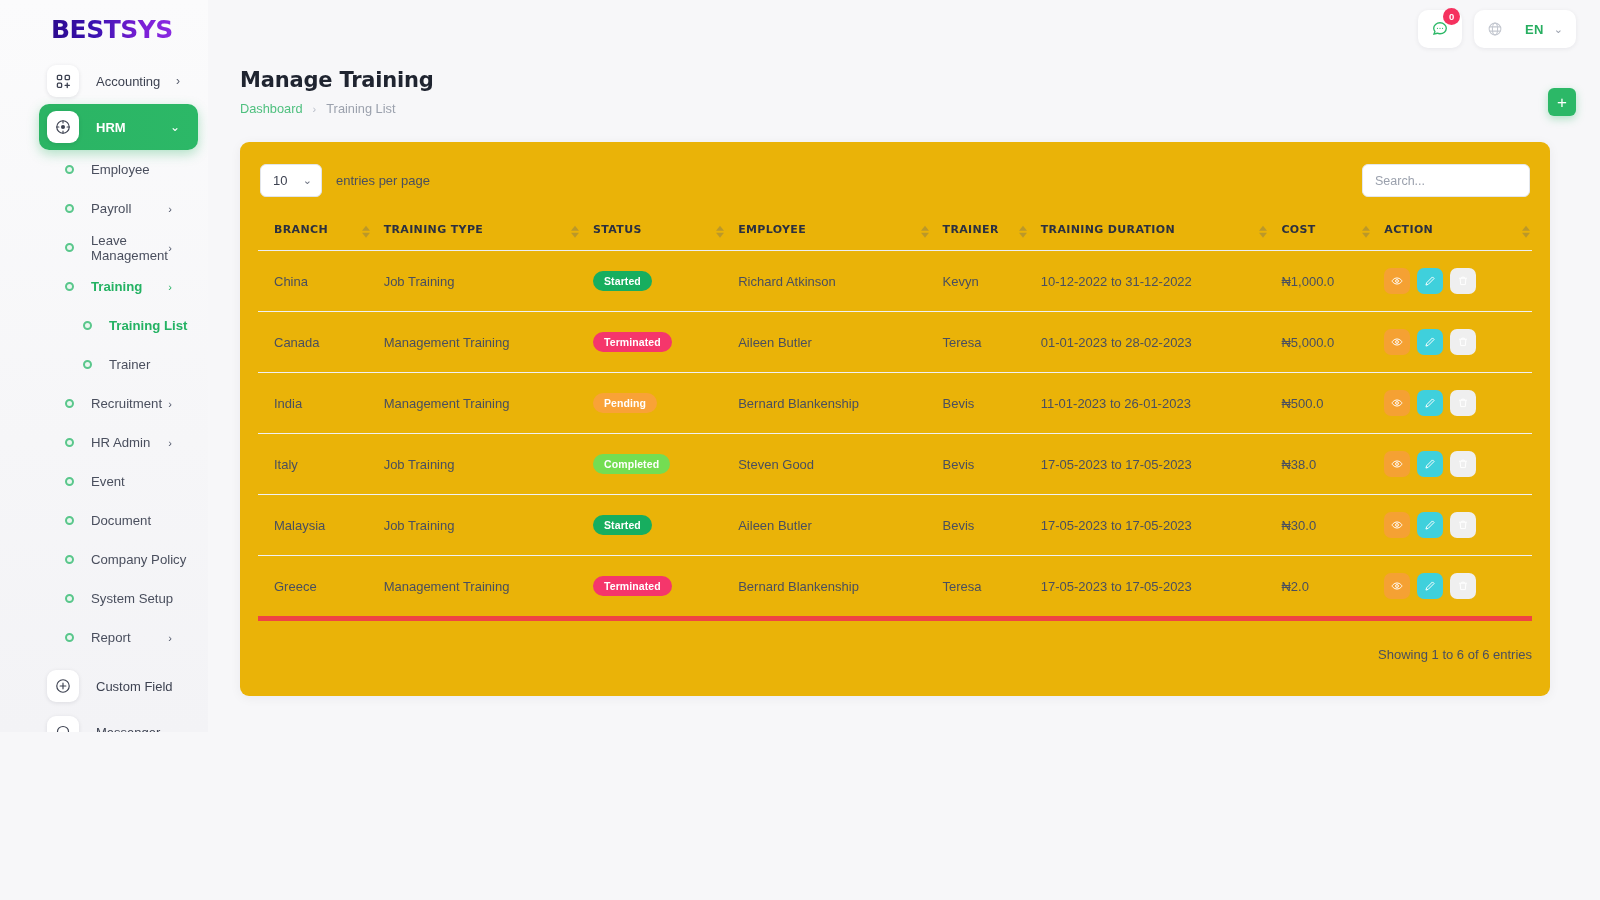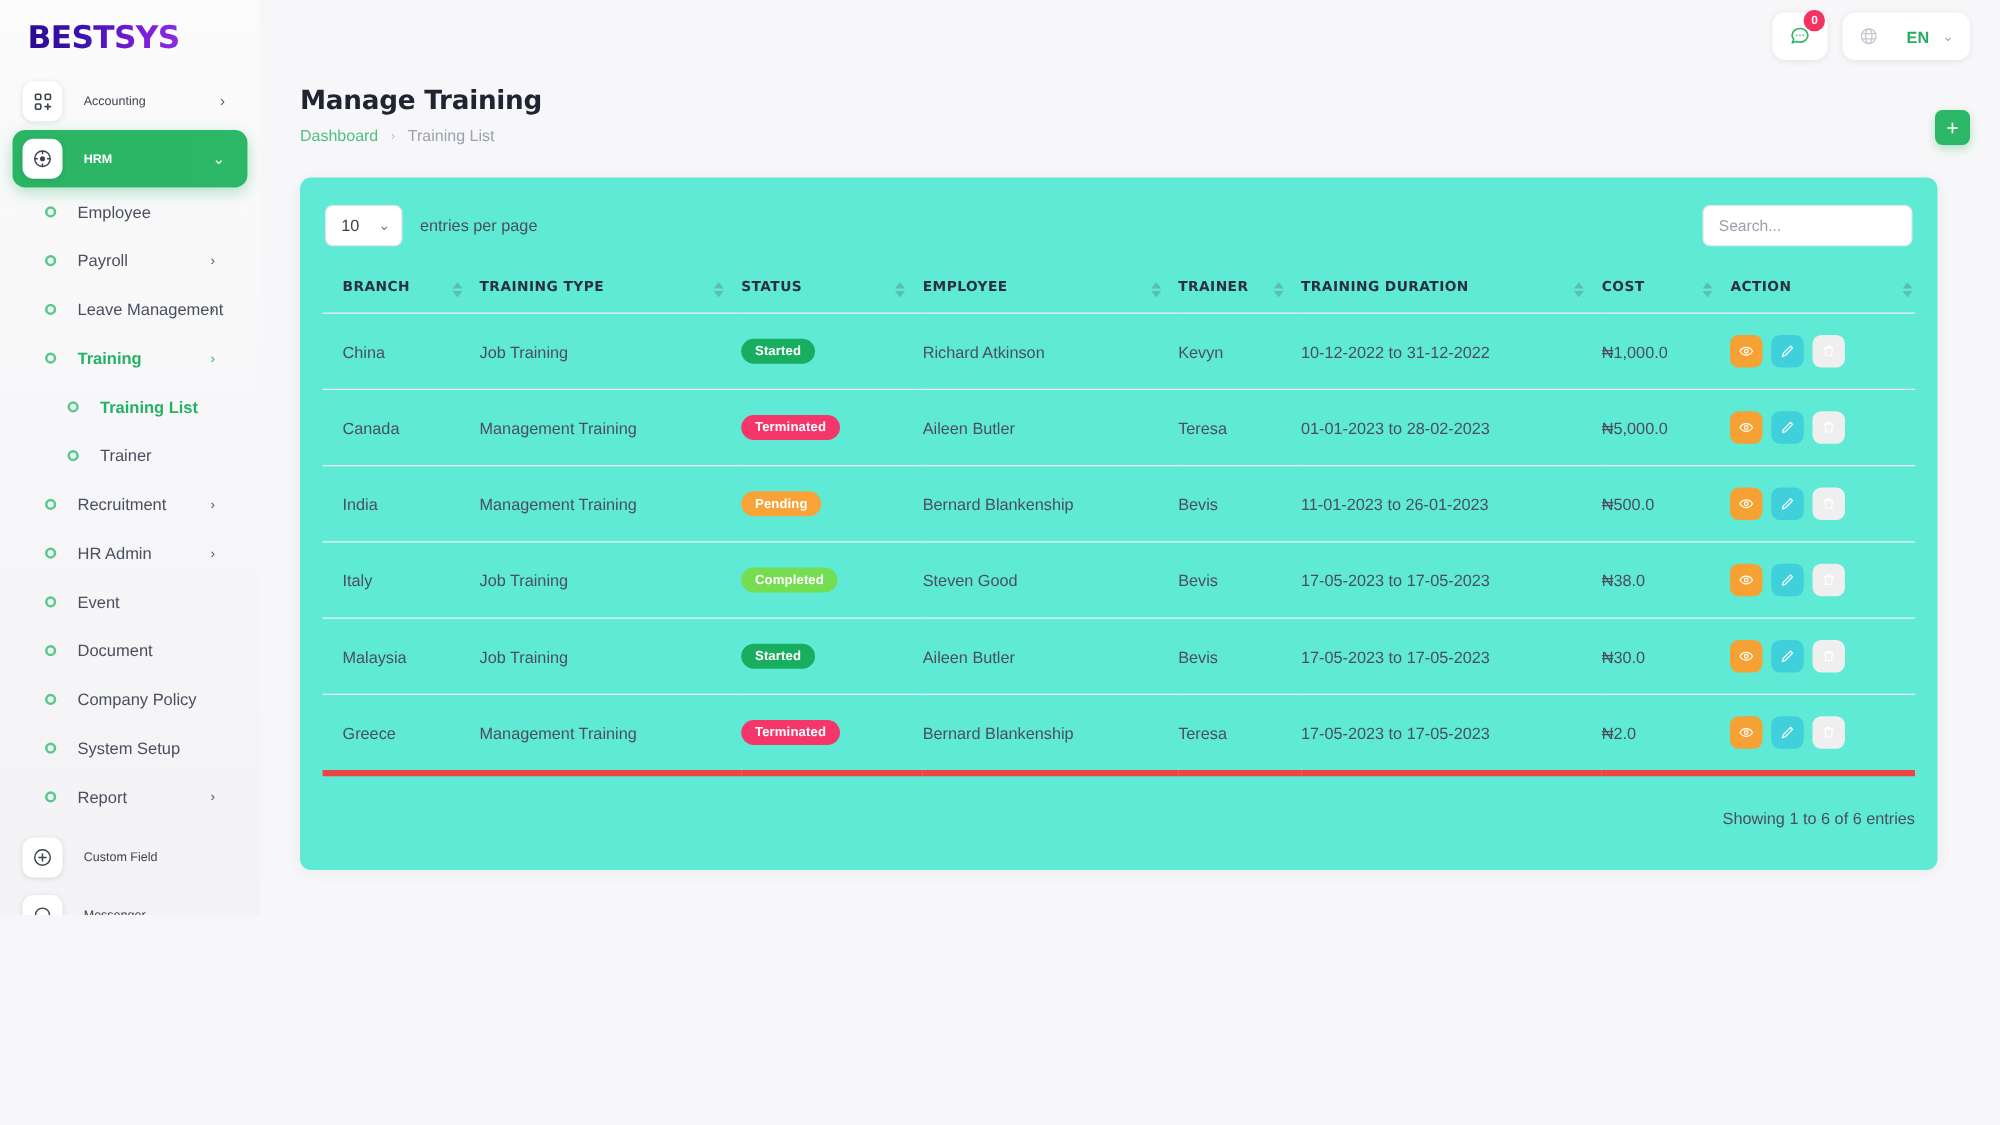--- a/index.html
+++ b/index.html
@@ -10,20 +10,21 @@
     overflow: hidden;
   }
   .app { position: relative; width: 1600px; height: 900px; display: flex; }
 
   
   .sidebar {
     width: 208px; height: 732px; flex: 0 0 208px;
     background: linear-gradient(180deg,#fbfbfc 0%, #f6f6f8 60%, #f3f3f6 100%);
     position: relative; z-index: 5;
     overflow: hidden;
+    padding-left: 29px;
   }
   .logo-wrap { height: 58px; display: flex; align-items: center; padding-left: 22px; }
   .logo {
     font-size: 25px; font-weight: bold; letter-spacing: -0.5px;
     background: linear-gradient(90deg,#2d0b8f 0%, #3a12b0 35%, #7b1fd6 75%, #8a2be2 100%);
     -webkit-background-clip: text; background-clip: text; color: transparent;
     font-family: "DejaVu Sans", sans-serif;
   }
   .nav { padding: 0 10px; }
 
@@ -31,21 +32,21 @@
     display: flex; align-items: center; height: 46px;
     border-radius: 10px; cursor: pointer; position: relative;
     padding-left: 8px;
   }
   .nav-item .sq-icon {
     width: 32px; height: 32px; border-radius: 9px; background:#fff;
     box-shadow: 0 1px 4px rgba(20,20,40,.10);
     display:flex; align-items:center; justify-content:center; flex:0 0 32px;
   }
   .nav-item .nv-label {
-    margin-left: 17px; font-size: 10px; color: #3d4251; font-weight: 500;
+    margin-left: 17px; font-size: 13px; color: #3d4251; font-weight: 500;
     white-space: nowrap;
   }
   .nav-item .chev { position:absolute; right: 18px; color:#555b6b; font-size: 12px; }
 
   .nav-item.active { background: linear-gradient(90deg,#2bb464 0%, #2cb867 100%);
     box-shadow: 0 4px 12px rgba(43,180,100,.35); }
   .nav-item.active .nv-label { color: #fff; font-weight: 600; }
   .nav-item.active .chev { color: #fff; }
 
   
@@ -100,21 +101,21 @@
 
   .add-btn {
     width: 28px; height: 28px; border-radius: 6px; background:#2cb867;
     color:#fff; border:none; font-size: 17px; line-height: 1;
     display:flex; align-items:center; justify-content:center; cursor:pointer;
     box-shadow: 0 3px 8px rgba(44,184,103,.35); margin-top: 8px;
   }
 
   
   .card {
-    margin: 26px 50px 0 32px; background:#5eead4; border-radius: 9px;
+    margin: 26px 50px 0 32px; background:#eab308; border-radius: 9px;
     box-shadow: 0 2px 12px rgba(30,35,60,.055);
     padding: 22px 18px 34px 18px;
   }
   .card-toolbar { display:flex; align-items:center; justify-content:space-between; padding: 0 2px 0 2px; }
   .per-page { display:flex; align-items:center; gap: 14px; }
   .select-box {
     width: 62px; height: 33px; border: 1px solid #e2e5ea; border-radius: 6px;
     display:flex; align-items:center; justify-content:space-between; padding: 0 9px 0 12px;
     font-size: 13px; color:#3d4251; background:#fff; cursor:pointer;
   }

